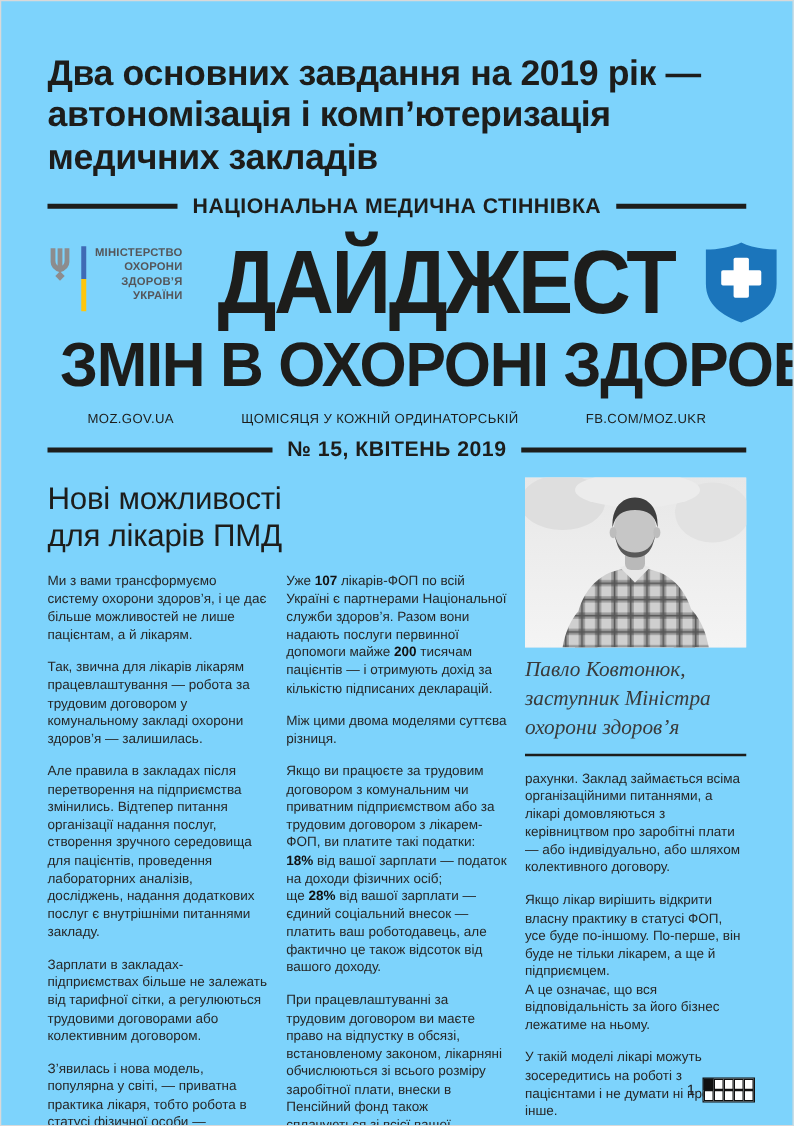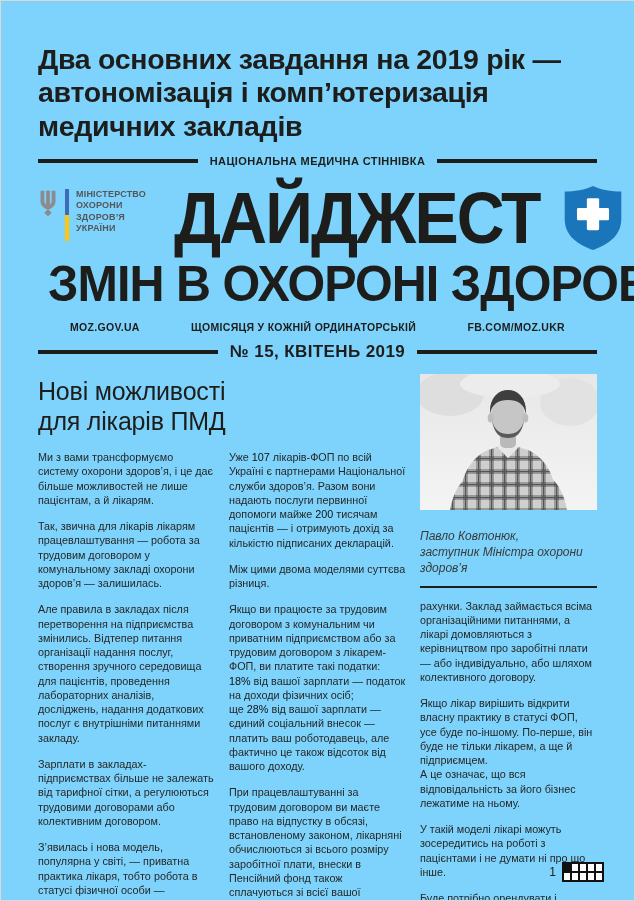--- a/index.html
+++ b/index.html
@@ -10,57 +10,57 @@
     padding:42px 37px 16px 37px; overflow:hidden; color:#1d1d1b;
   }
   
   .headline {
     font-size:28.5px; font-weight:bold; line-height:1.17; letter-spacing:-0.3px;
     color:#1d1d1b;
   }
   
   .rule-row { display:flex; align-items:center; gap:12px; margin-top:12px; }
   .rule-row .bar { flex:1; height:4px; background:#1d1d1b; }
-  .rule-row .lbl { font-size:11px; font-weight:bold; letter-spacing:0.4px; white-space:nowrap; }
+  .rule-row .lbl { font-size:17px; font-weight:bold; letter-spacing:0.4px; white-space:nowrap; }
   
   .masthead { display:flex; align-items:flex-start; margin-top:14px; height:76px; }
-  .ministry { display:flex; gap:7px; padding-top:8px; width:120px; flex:0 0 auto; }
+  .ministry { display:flex; gap:7px; padding-top:8px; width:120px; flex:0 0 auto;text-align:right; }
   .ministry .flagbar { width:4px; height:52px; background:linear-gradient(#3f6ab5 0 50%, #ffc60b 50% 100%); }
   .ministry .mtxt { font-size:9px; font-weight:bold; line-height:1.25; color:#55565a; letter-spacing:0.2px; }
   .digest-wrap { flex:1; text-align:center; overflow:visible; }
   .digest-title {
     display:inline-block; font-size:72px; font-weight:bold; line-height:74px;
     letter-spacing:-2px; transform:scaleX(0.92); transform-origin:center; white-space:nowrap;
   }
   .shield { flex:0 0 auto; width:74px; display:flex; justify-content:center; padding-top:4px; }
   .subtitle-wrap { text-align:center; margin-top:2px; }
   .subtitle {
     display:inline-block; font-size:50px; font-weight:bold; line-height:50px;
     letter-spacing:-1px; transform:scaleX(0.97); transform-origin:center; white-space:nowrap;
   }
   
   .tagline-row {
     display:flex; justify-content:space-between; align-items:baseline;
     margin-top:12px; padding:0 32px 0 32px;
-    font-size:10.5px; font-weight:bold; letter-spacing:0.3px;
+    font-size:10.5px; font-weight:normal; letter-spacing:0.3px;
   }
   
   .issue-row { margin-top:9px; }
   .issue-row .lbl { font-size:17px; }
   
   .article { display:grid; grid-template-columns:368px 177px; column-gap:14px; margin-top:12px; }
   .article-title { font-size:25px; font-weight:normal; line-height:1.2; letter-spacing:-0.2px; margin-top:2px; }
   .cols-2 { display:grid; grid-template-columns:177px 177px; column-gap:14px; margin-top:14px; }
   .bodycol { font-size:10.8px; line-height:1.32; color:#272727; }
   .bodycol p { margin-bottom:12px; }
-  .bodycol strong { font-weight:normal; color:#111; }
+  .bodycol strong { font-weight:bold; color:#111; }
   
   .photo-box { width:177px; }
   .photo { width:177px; height:136px; display:block; background:#ededed; }
-  .caption { font-style:italic; font-size:12px; line-height:1.35; color:#3a3a3a; margin-top:18px; }
+  .caption { font-style:italic; font-size:17px; line-height:1.35; color:#3a3a3a; margin-top:7px;font-family:Liberation Serif, serif; }
   .caption-rule { border-top:2px solid #1d1d1b; margin:9px 0 11px 0; }
   
   .footer {
     position:absolute; right:30px; bottom:18px;
     display:flex; align-items:center; gap:6px;
   }
   .pagenum { font-size:12px; color:#222; }
   .pagegrid { display:grid; grid-template-columns:repeat(5,8px); grid-auto-rows:9px; border:1.5px solid #111; }
   .pagegrid .cell { border:1px solid #111; background:#fff; }
   .pagegrid .cell.filled { background:#111; }

